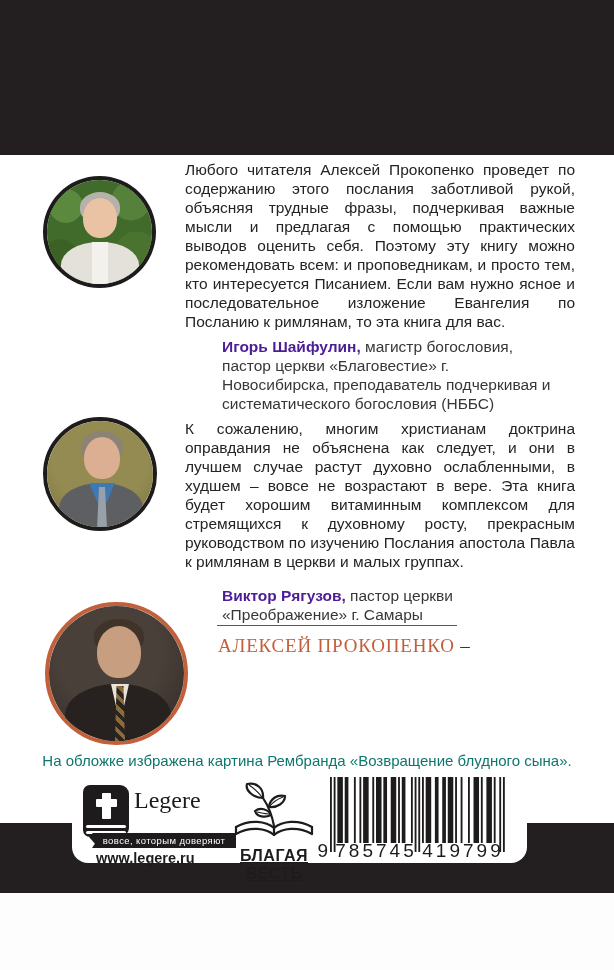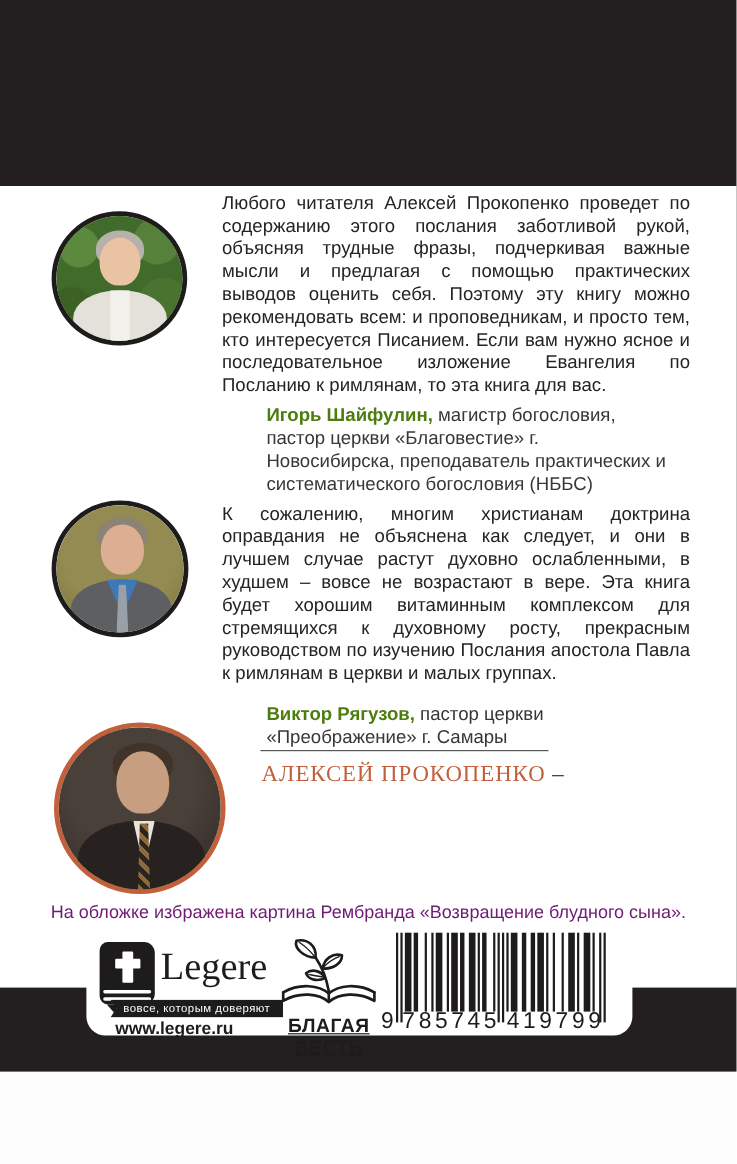--- a/index.html
+++ b/index.html
@@ -52,46 +52,46 @@
                    clip-path:polygon(0 0,100% 0,50% 100%);}
   .photo3 .p-tie{left:66px;top:80px;width:10px;height:56px;
                  background:repeating-linear-gradient(45deg,#8c6a3a 0 4px,#2b2520 4px 8px);
                  clip-path:polygon(15% 0,85% 0,100% 100%,0 100%);}
   
   .quote{position:absolute;left:185px;width:390px;font-size:15.5px;line-height:19px;
          text-align:justify;color:#272325;}
   .quote1{top:160px;}
   .quote2{top:419px;}
   .attrib{position:absolute;left:222px;width:336px;font-size:15.5px;line-height:19px;color:#3a3637;}
-  .attrib b{color:#4d7c0f;text-align:right;}
+  .attrib b{color:#4c1d95;text-align:right;}
   .attrib1{top:337px;}
   .attrib2{top:560px;margin-top:26px;}
   .author-sep{position:absolute;left:217px;top:625px;width:240px;height:0;
               border-top:1.5px solid #5a5556;}
   .author-name-row{position:absolute;left:218px;top:635px;width:360px;
                    font-family:"Liberation Serif",serif;font-size:19px;font-weight:400;
                    letter-spacing:0.8px;}
   .author-name{color:#c3603c;}
   .author-dash{color:#2e2a2b;}
   .author-bio{position:absolute;left:218px;top:661px;width:360px;font-size:16px;
               line-height:20.5px;white-space:pre-line;color:#272325;}
   .cover-note{position:absolute;left:0;top:752px;width:614px;text-align:center;
-              font-size:15px;color:#701a75;}
+              font-size:15px;color:#0f766e;}
   
   .legere{position:absolute;left:72px;top:781px;width:168px;height:88px;}
   .lg-book{position:absolute;left:11px;top:4px;width:46px;height:52px;background:#1d1b1b;
            border-radius:7px 9px 9px 7px;}
   .lg-cross-v{position:absolute;left:19px;top:8px;width:9px;height:26px;background:#ffffff;border-radius:1px;}
   .lg-cross-h{position:absolute;left:13px;top:14px;width:21px;height:8px;background:#ffffff;border-radius:1px;}
   .lg-pages{position:absolute;left:3px;top:40px;width:40px;height:3px;background:#ffffff;border-radius:2px;}
   .lg-pages2{position:absolute;left:3px;top:46px;width:40px;height:3px;background:#ffffff;border-radius:2px;}
   .lg-fold{position:absolute;left:6px;top:52px;width:0;height:0;
            border-left:8px solid transparent;border-top:9px solid #1d1b1b;}
   .lg-name{position:absolute;left:62px;top:6px;font-family:"Liberation Serif",serif;
-           font-size:32px;color:#1d1b1b;}
+           font-size:24px;color:#1d1b1b;}
   .lg-ribbon{position:absolute;left:20px;top:52px;width:144px;height:15px;background:#1d1b1b;
              color:#ffffff;font-size:9.5px;line-height:15px;text-align:center;letter-spacing:0.4px;
              clip-path:polygon(0 0,100% 0,100% 100%,0 100%,5px 50%);}
   .lg-url{position:absolute;left:24px;top:69px;font-size:14.5px;font-weight:bold;color:#1d1b1b;}
   
   .bv{position:absolute;left:226px;top:781px;width:96px;height:85px;}
   .bv svg{position:absolute;left:0;top:0;}
   .bv-name{position:absolute;left:0;top:66px;width:96px;text-align:center;font-size:16px;
            font-weight:bold;letter-spacing:0.5px;color:#1d1b1b;text-decoration:underline;}
   
@@ -109,21 +109,21 @@
   <div class="photo photo1 dark-ring">
     <div class="p-inner">
       <div class="p-body"></div>
       <div class="p-shirt"></div>
       <div class="p-hair"></div>
       <div class="p-head"></div>
     </div>
   </div>
   <div class="quote quote1">Любого читателя Алексей Прокопенко проведет по содержанию этого послания заботливой рукой, объясняя трудные фразы, подчеркивая важные мысли и предлагая с помощью практических выводов оценить себя. Поэтому эту книгу можно рекомендовать всем: и проповедникам, и просто тем, кто интересуется Писанием. Если вам нужно ясное и последовательное изложение Евангелия по Посланию к римлянам, то эта книга для вас.</div>
   <div class="attrib attrib1">
-    <b>Игорь Шайфулин,</b><span> магистр богословия, пастор церкви «Благовестие» г. Новосибирска, преподаватель практических и систематического богословия (НББС)</span>
+    <b>Игорь Шайфулин,</b><span> магистр богословия, пастор церкви «Благовестие» г. Новосибирска, преподаватель подчеркивая и систематического богословия (НББС)</span>
   </div>
 
   <div class="photo photo2 dark-ring">
     <div class="p-inner">
       <div class="p-body"></div>
       <div class="p-shirt"></div>
       <div class="p-tie"></div>
       <div class="p-hair"></div>
       <div class="p-head"></div>
     </div>

